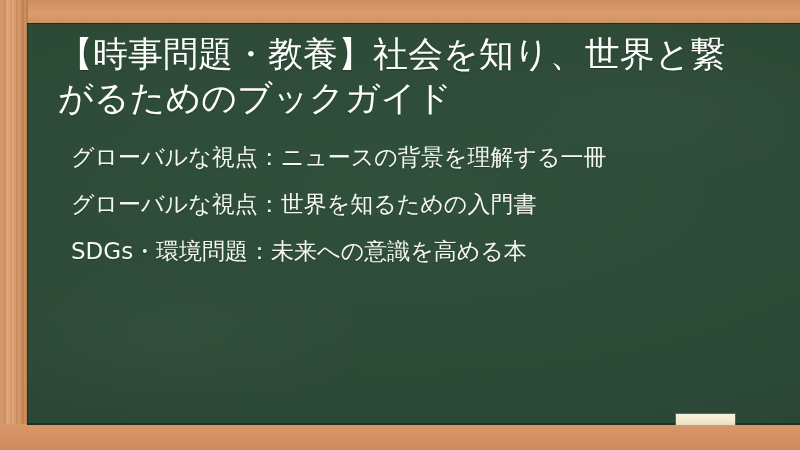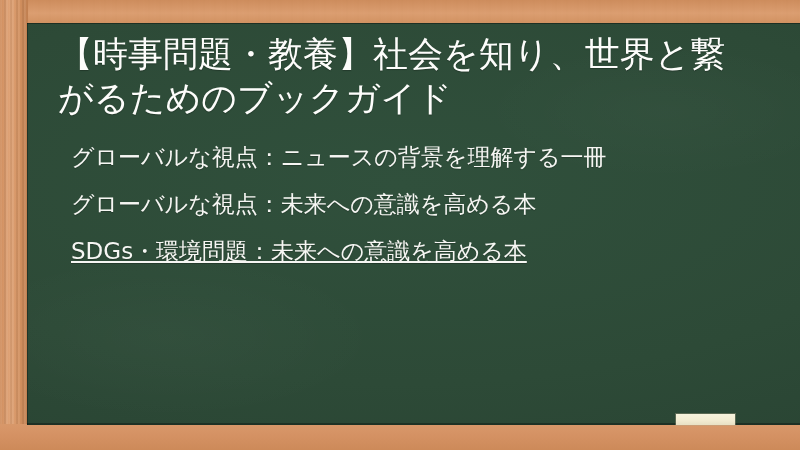--- a/index.html
+++ b/index.html
@@ -138,21 +138,21 @@
   }
   .item {
     color: #f6f6f3;
     font-size: 23px;
     line-height: 31px;
     font-weight: 400;
     margin: 0 0 16px 0;
     max-width: 672px;
     text-shadow: 0 1px 1px rgba(0,0,0,0.22);
   }
-  .item:last-child { margin-bottom: 10px; text-decoration: underline; }
+  .item:last-child { margin-bottom: 10px; }
 
   
   .eraser {
     position: absolute;
     left: 676px;
     top: 414px;
     width: 59px;
     height: 11px;
     background: linear-gradient(180deg, #f7f2dd 0%, #f3ecd2 55%, #e8e0c4 100%);
     box-shadow: 0 0 0 1px rgba(180,170,140,0.35);
@@ -172,21 +172,21 @@
 
   <div class="board">
     <div class="board-dust"></div>
 
     <div class="board-content">
 
       <h1 class="title">【時事問題・教養】社会を知り、世界と繋がるためのブックガイド</h1>
 
       <ul class="items">
         <li class="item">グローバルな視点：ニュースの背景を理解する一冊</li>
-        <li class="item">グローバルな視点：未来への意識を高める本</li>
+        <li class="item">グローバルな視点：世界を知るための入門書</li>
         <li class="item">SDGs・環境問題：未来への意識を高める本</li>
       </ul>
 
     </div>
   </div>
 
   <div class="eraser"></div>
 
 </div>
 

